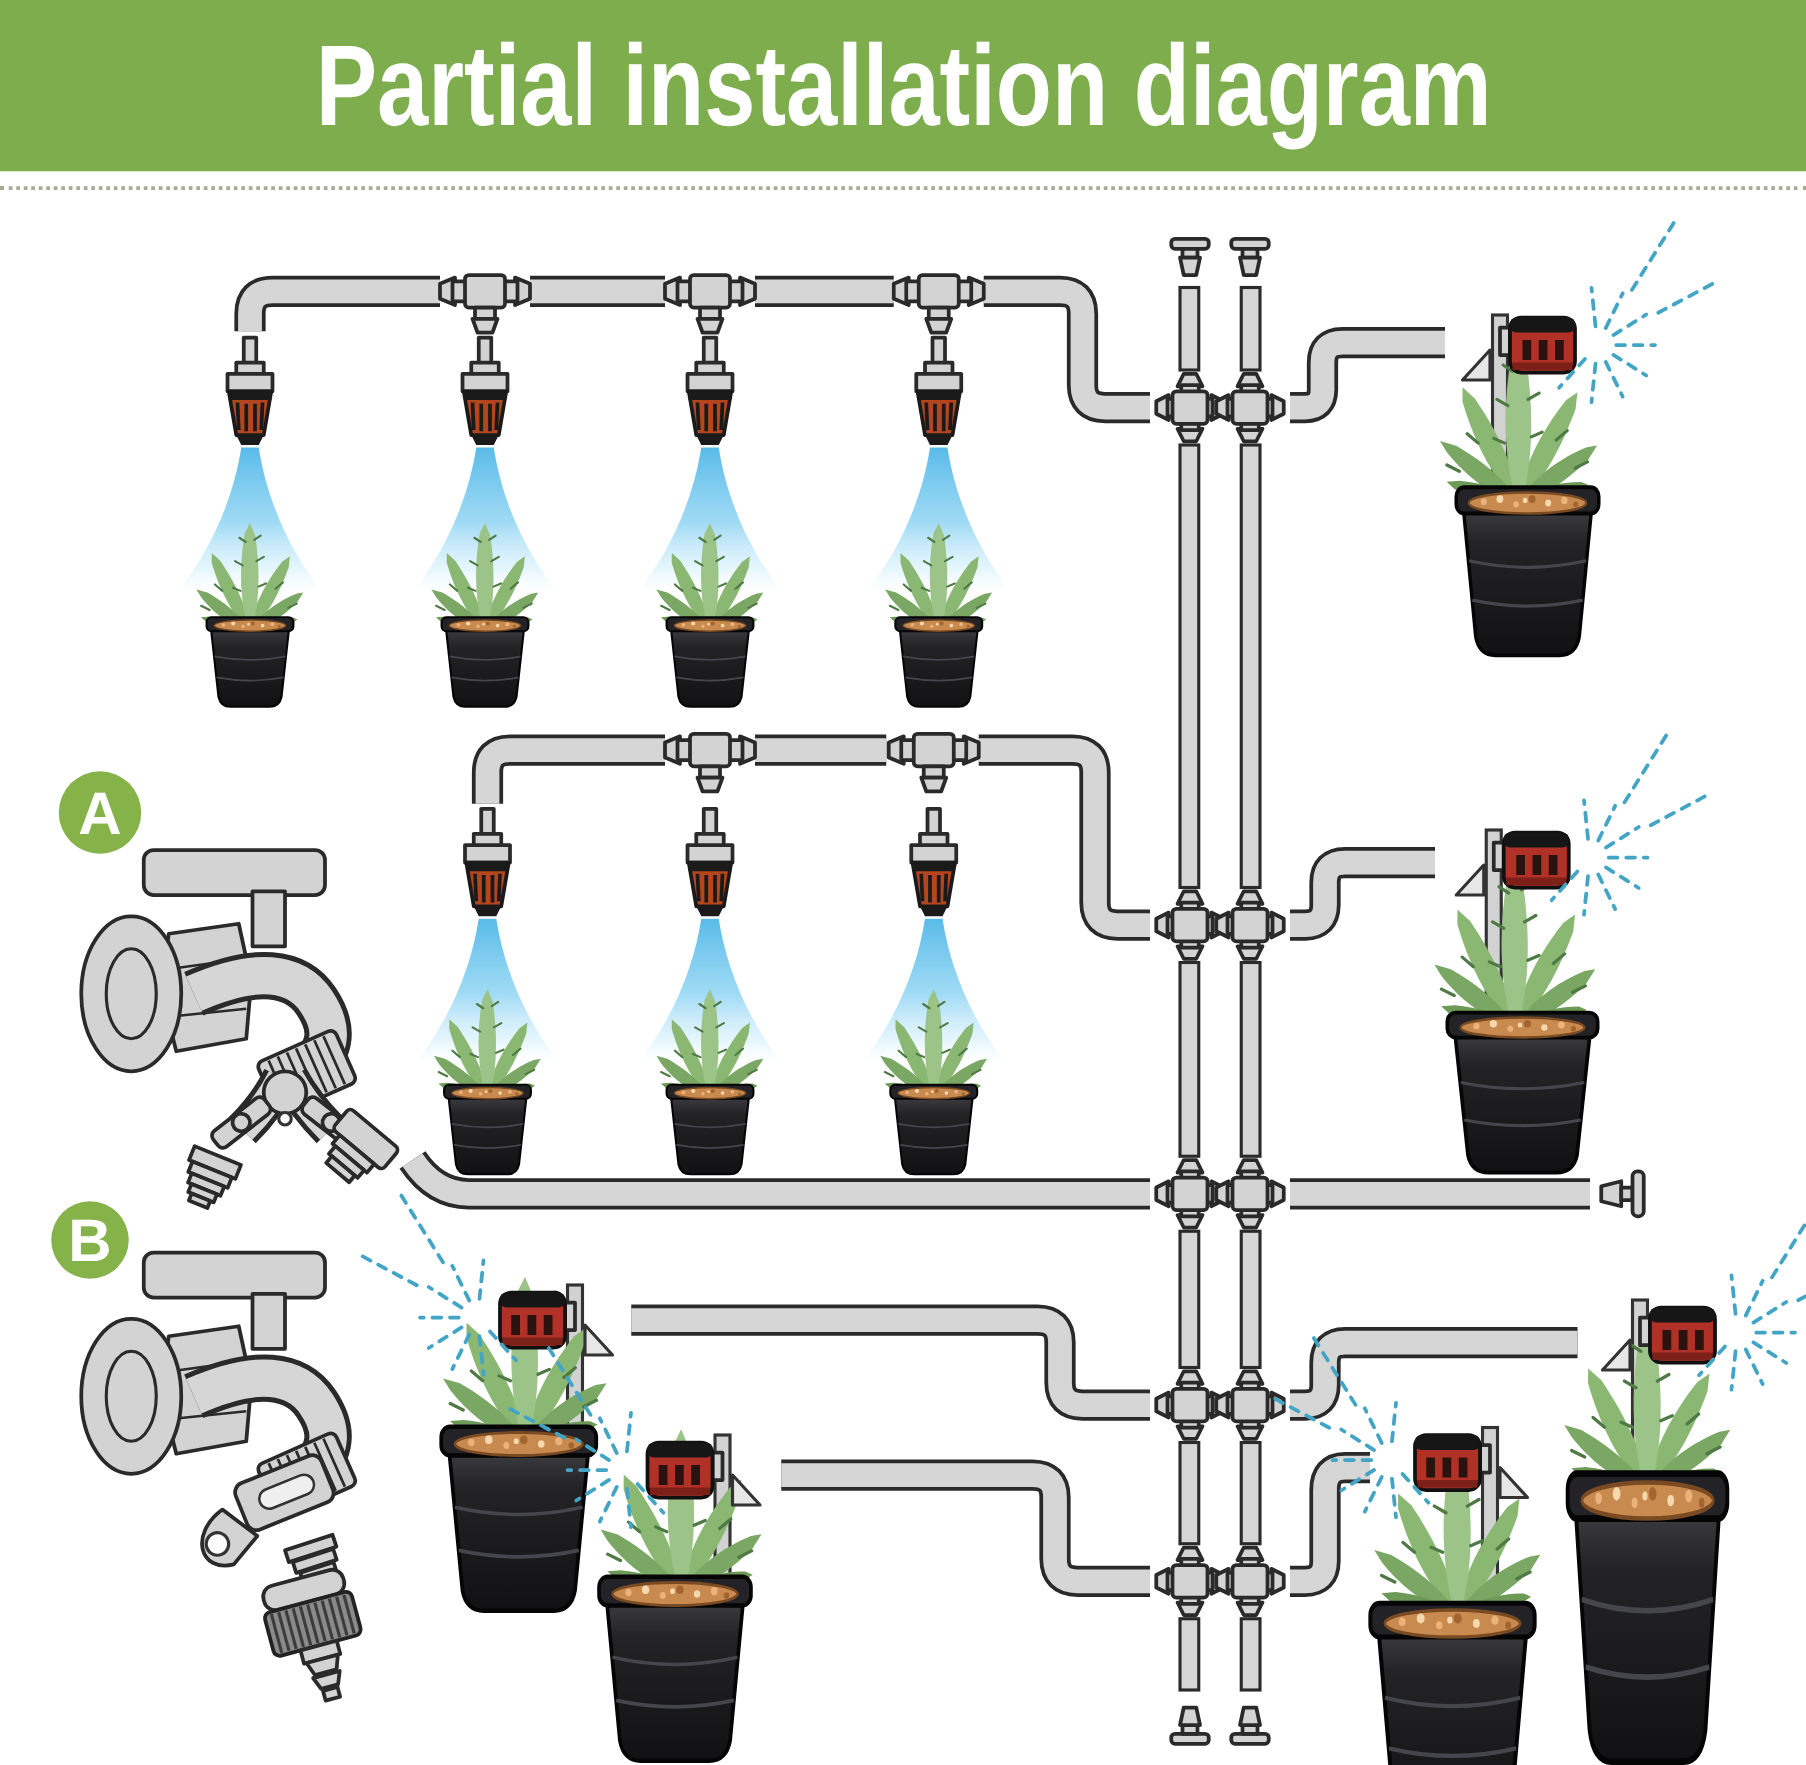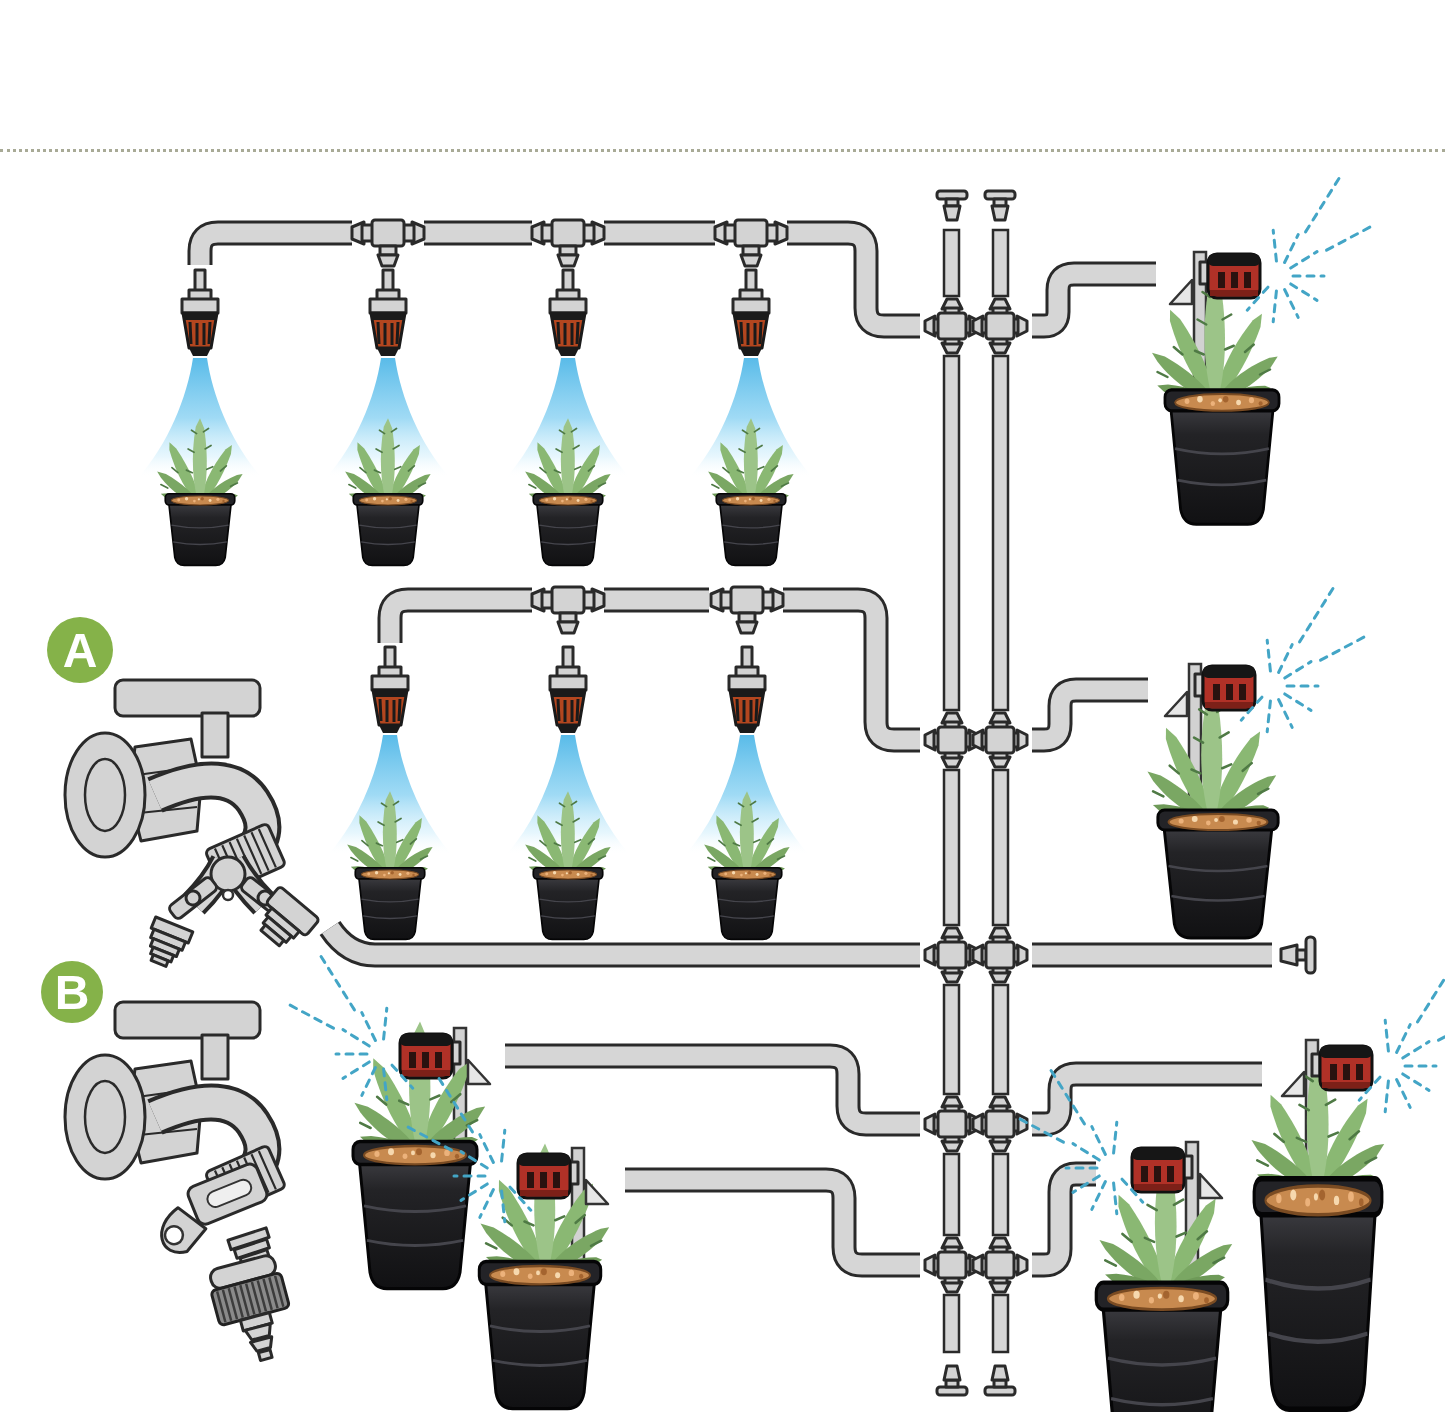--- a/index.html
+++ b/index.html
@@ -43,20 +43,23 @@
   .hole{fill:#ffffff;stroke:#333;stroke-width:2.5;}
   
   .badge{fill:var(--label_bg);}
   .badgeTxt{fill:#ffffff;font-family:"Liberation Sans",sans-serif;font-weight:700;font-size:48px;text-anchor:middle;}
 </style>
 </head>
 <body>
 
 <div class="stage">
 
+  <header class="banner">
+    <div class="title">Partial installation diagram</div>
+  </header>
   <div class="sep"></div>
 
   <svg class="diagram" viewBox="0 0 1445 1412">
     <defs>
       <linearGradient id="gSpray" x1="0" y1="0" x2="0" y2="1">
         <stop offset="0" stop-color="#54b9e8" stop-opacity="0.97"></stop>
         <stop offset="0.5" stop-color="#8fd4f3" stop-opacity="0.85"></stop>
         <stop offset="0.82" stop-color="#c9ecfb" stop-opacity="0.45"></stop>
         <stop offset="1" stop-color="#ffffff" stop-opacity="0"></stop>
       </linearGradient>

